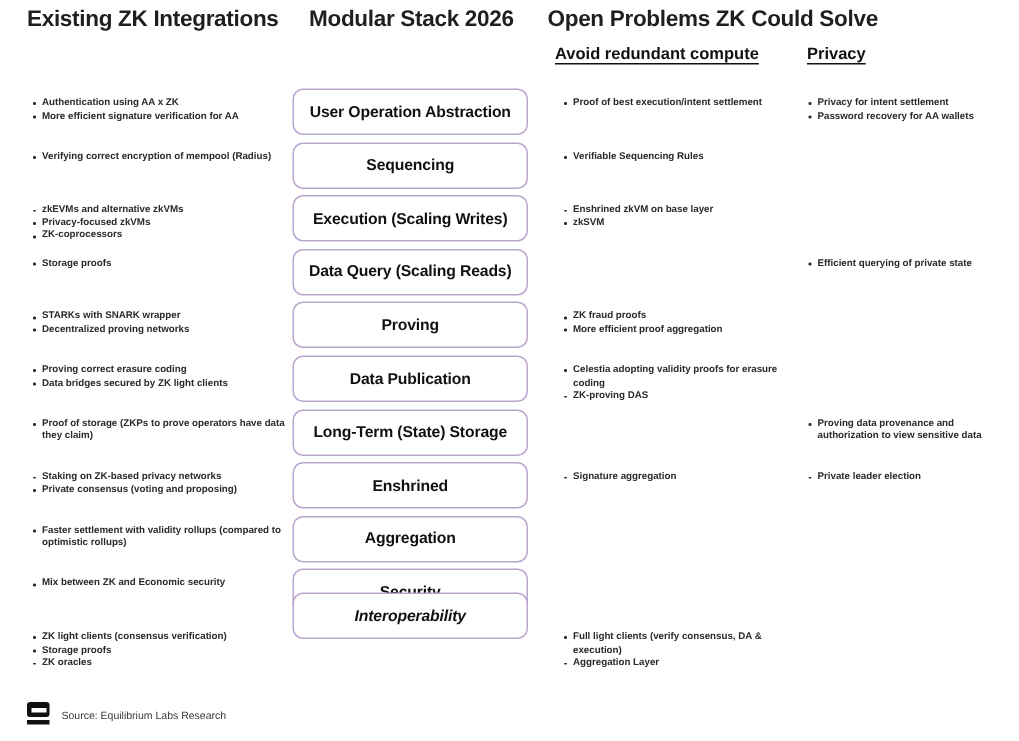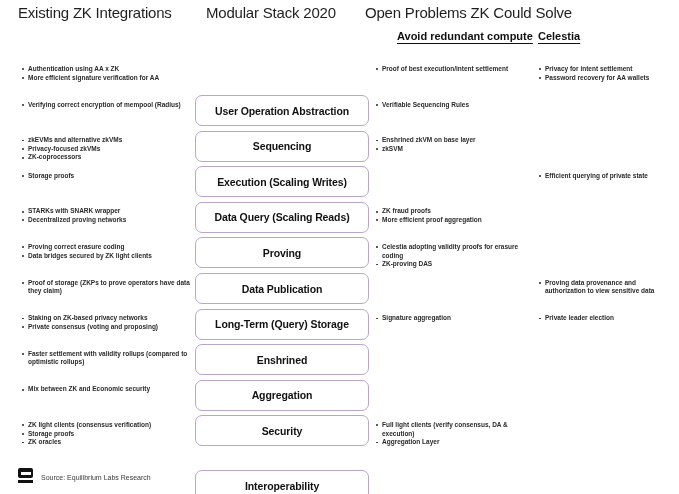--- a/index.html
+++ b/index.html
@@ -14,41 +14,41 @@
     overflow: hidden;
     font-family: "Liberation Sans", sans-serif;
     color: #1a1a1a;
     -webkit-font-smoothing: antialiased;
   }
 
   
   .col-title {
     position: absolute;
     font-size: 15px;
-    font-weight: 400;
+    font-weight: 700;
     color: #1f1f1f;
     letter-spacing: -0.2px;
     white-space: nowrap;
   }
   #title-left   { left: 18px;  top: 4px; }
   #title-mid    { left: 206px; top: 4px; }
   #title-right  { left: 365px; top: 4px; }
 
   
   .sub-head {
     position: absolute;
     font-size: 11px;
     font-weight: 700;
     color: #111111;
     text-decoration: underline;
     text-underline-offset: 3px;
     text-decoration-thickness: 1.4px;
     white-space: nowrap;
   }
-  #sub-head-compute { left: 397px; top: 30px; }
+  #sub-head-compute { left: 370px; top: 30px; }
   #sub-head-privacy { left: 538px; top: 30px; }
 
   
   .bgroup {
     position: absolute;
     font-size: 6.5px;
     line-height: 8.6px;
     color: #2a2a2a;
     font-weight: 600;
   }
@@ -74,35 +74,34 @@
   }
 
   .col-left  { left: 21px;  width: 172px; }
   .col-compute { left: 375px; width: 150px; }
   .col-privacy { left: 538px; width: 138px; }
 
   
   .stack-box {
     position: absolute;
     left: 195px;
-    width: 174px;
+    width: 157px;
     height: 31px;
     box-sizing: border-box;
     border: 1px solid #b9a5cd;
     border-radius: 7px;
     background: #ffffff;
     display: flex;
     align-items: center;
     justify-content: center;
     font-size: 10.5px;
     font-weight: 700;
     color: #111111;
     letter-spacing: -0.1px;
     white-space: nowrap;
-    margin-top: 36px;
   }
 
   
   #footer {
     position: absolute;
     left: 18px;
     top: 468px;
     display: flex;
     align-items: center;
     gap: 8px;
@@ -140,25 +139,25 @@
     font-size: 7px;
     color: #3a3a3a;
     font-weight: 500;
     white-space: nowrap;
   }
 </style>
 </head>
 <body>
 
 <div class="col-title" id="title-left">Existing ZK Integrations</div>
-<div class="col-title" id="title-mid">Modular Stack 2020</div>
+<div class="col-title" id="title-mid">Modular Stack 2026</div>
 <div class="col-title" id="title-right">Open Problems ZK Could Solve</div>
 
 <div class="sub-head" id="sub-head-compute">Avoid redundant compute</div>
-<div class="sub-head" id="sub-head-privacy">Celestia</div>
+<div class="sub-head" id="sub-head-privacy">Privacy</div>
 
 <div id="rows-root">
     <div class="stack-box" style="top: 59px;">User Operation Abstraction</div>
     <div class="bgroup col-left" style="top: 65px;">
       <ul>
         <li>Authentication using AA x ZK</li>
         <li>More efficient signature verification for AA</li>
       </ul>
     </div>
     <div class="bgroup col-compute" style="top: 65px;">
@@ -227,21 +226,21 @@
         <li>Proving correct erasure coding</li>
         <li>Data bridges secured by ZK light clients</li>
       </ul>
     </div>
     <div class="bgroup col-compute" style="top: 243px;">
       <ul>
         <li>Celestia adopting validity proofs for erasure coding</li>
         <li>ZK-proving DAS</li>
       </ul>
     </div>
-    <div class="stack-box" style="top: 272.6px;">Long-Term (Query) Storage</div>
+    <div class="stack-box" style="top: 272.6px;">Long-Term (State) Storage</div>
     <div class="bgroup col-left" style="top: 278.6px;">
       <ul>
         <li>Proof of storage (ZKPs to prove operators have data they claim)</li>
       </ul>
     </div>
     <div class="bgroup col-privacy" style="top: 278.6px;">
       <ul>
         <li>Proving data provenance and authorization to view sensitive data</li>
       </ul>
     </div>
@@ -267,21 +266,21 @@
       <ul>
         <li>Faster settlement with validity rollups (compared to optimistic rollups)</li>
       </ul>
     </div>
     <div class="stack-box" style="top: 379.4px;">Security</div>
     <div class="bgroup col-left" style="top: 385.4px;">
       <ul>
         <li>Mix between ZK and Economic security</li>
       </ul>
     </div>
-    <div class="stack-box" style="top: 434px;">Interoperability</div>
+    <div class="stack-box" style="top: 395px; font-style: italic;">Interoperability</div>
     <div class="bgroup col-left" style="top: 421px;">
       <ul>
         <li>ZK light clients (consensus verification)</li>
         <li>Storage proofs</li>
         <li>ZK oracles</li>
       </ul>
     </div>
     <div class="bgroup col-compute" style="top: 421px;">
       <ul>
         <li>Full light clients (verify consensus, DA &amp; execution)</li>

